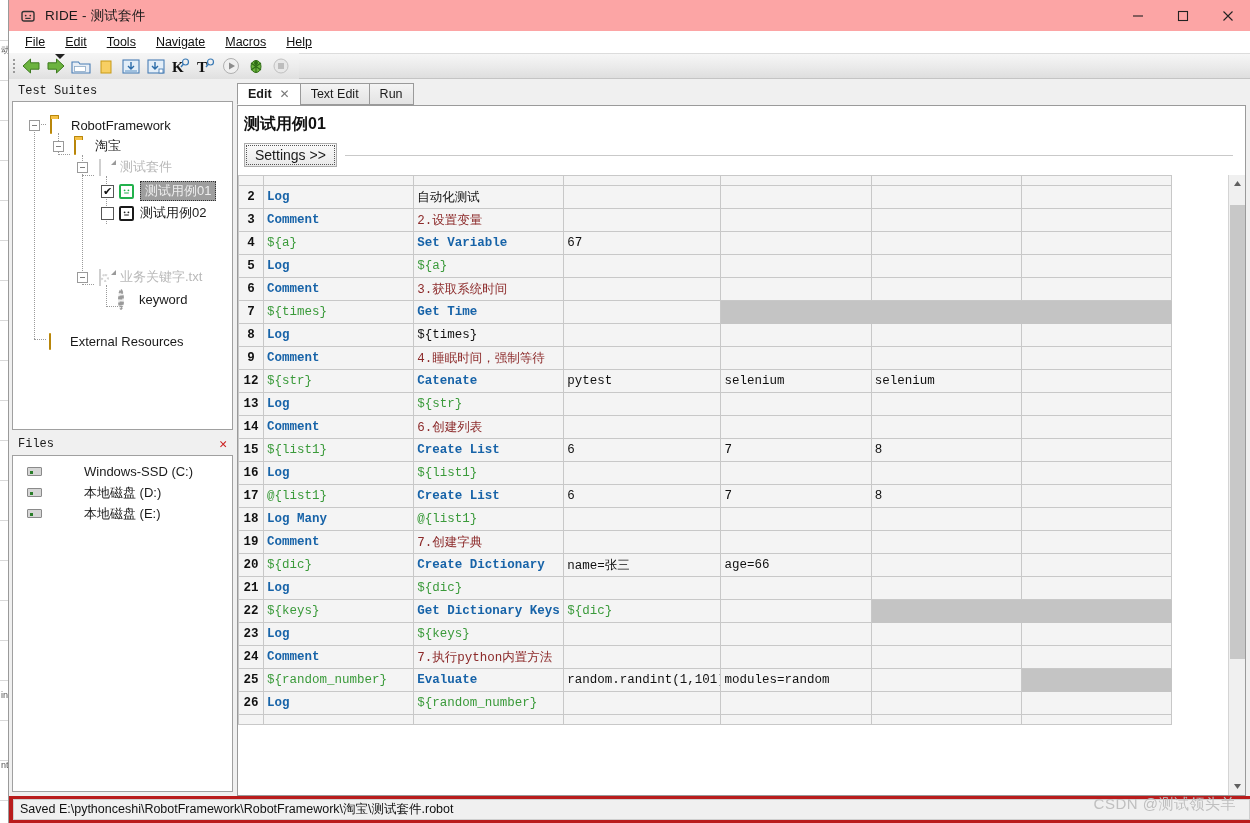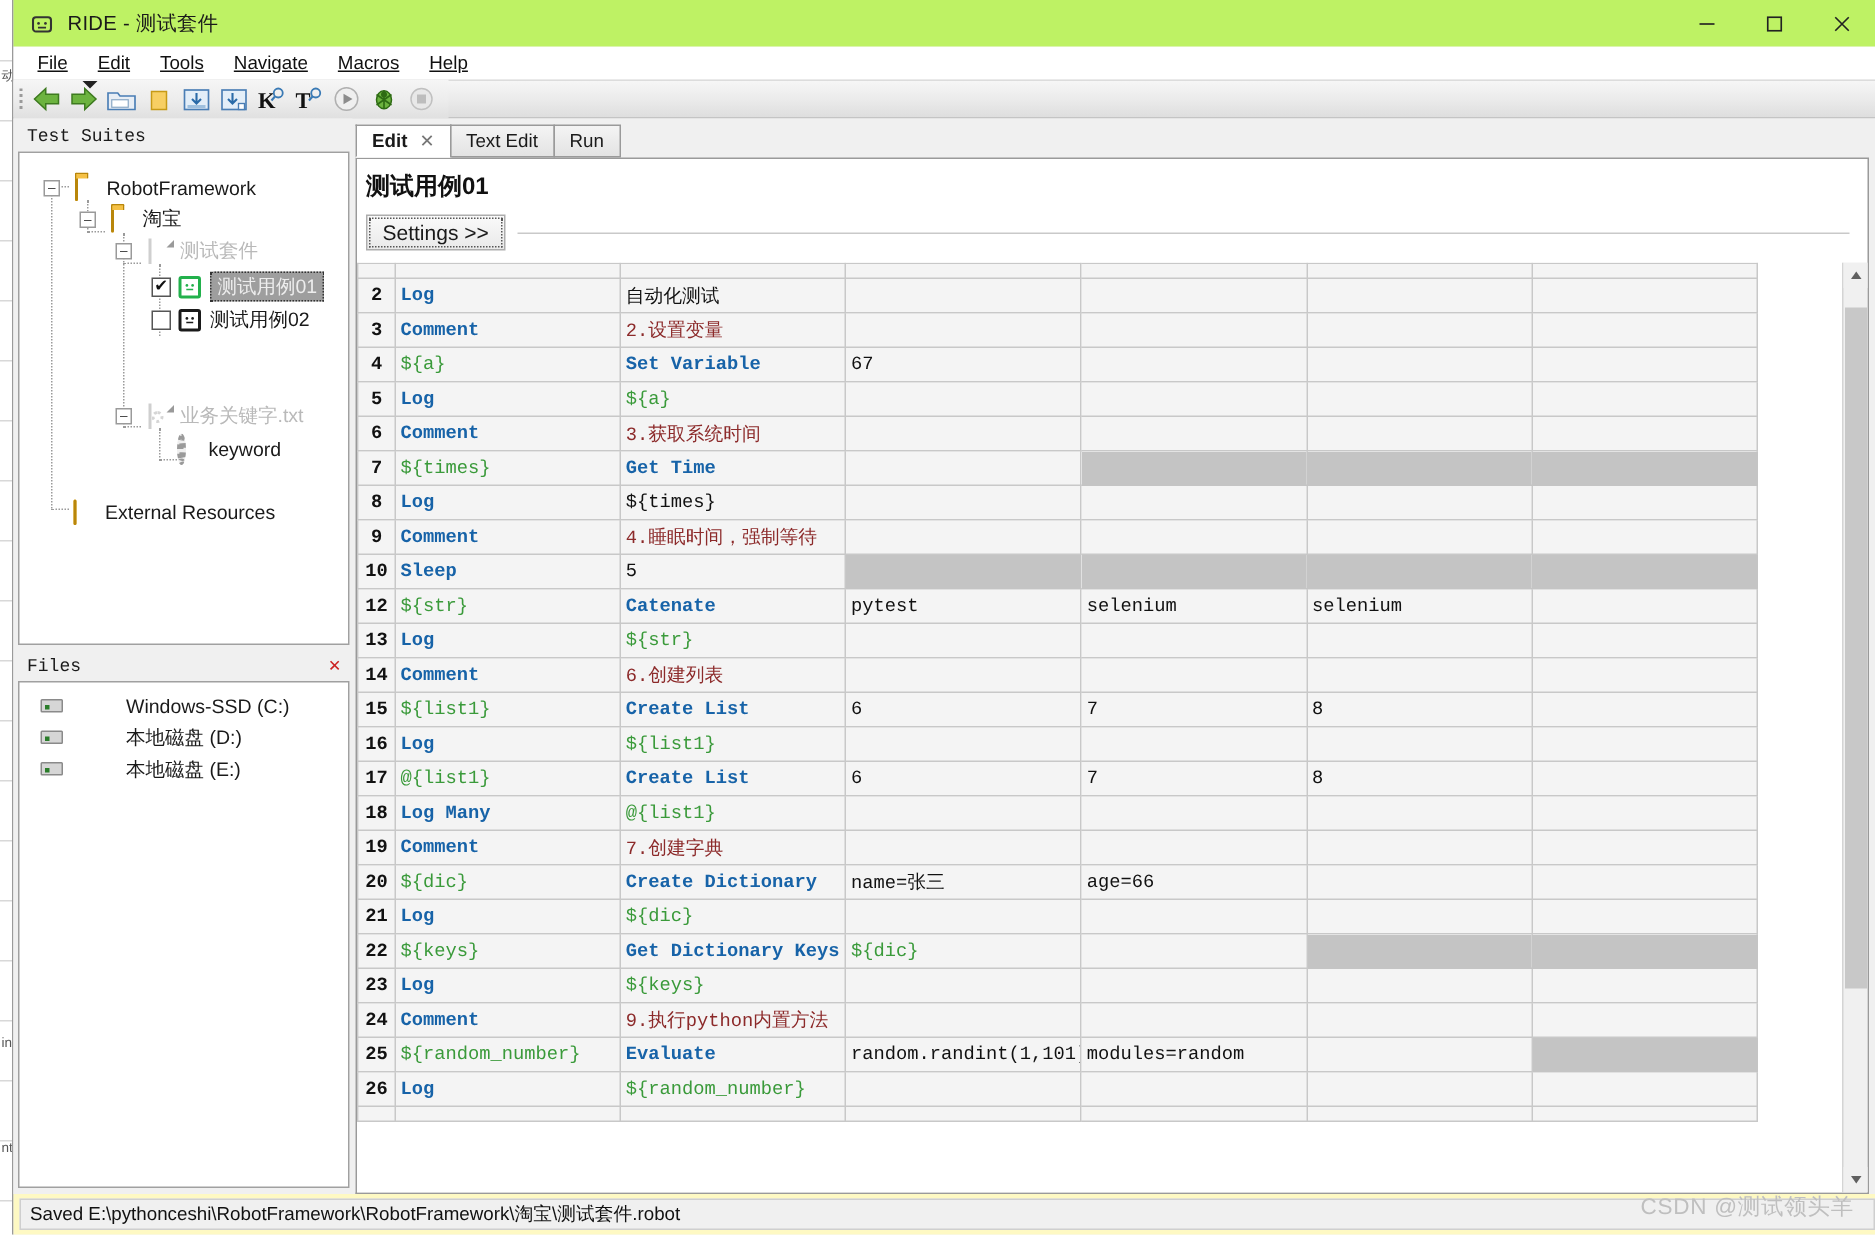--- a/index.html
+++ b/index.html
@@ -25,21 +25,21 @@
   
   #app {
     position: absolute; left: 8px; top: 0px; width: 1242px; height: 823px;
     background: #f0f0f0;
     border-left: 1px solid #9a9a9a;
     z-index: 5;
     display: flex; flex-direction: column;
   }
   
   #titlebar {
-    height: 31px; background: #bef264;
+    height: 31px; background: #fca5a5;
     display: flex; align-items: center;
     position: relative; flex: none;
   }
   #title-icon {
     margin-left: 11px; width: 16px; height: 16px;
     display: flex; align-items: center; justify-content: center;
     font-size: 13px; color: #333;
   }
   #title-text {
     margin-left: 9px; font-size: 13.5px; color: #1a1a1a;
@@ -170,21 +170,21 @@
   .plain{ color:#111;}
   td.grey{ background:#c4c4c4 !important; border-color:#c4c4c4 !important;}
   tr.cut td{ height:10px; border-bottom:1px solid #c8c8c8;}
   
   #vscroll{ width:17px; flex:none; background:#f0f0f0; border-left:1px solid #d4d4d4;
      position:relative; }
   .sb-arrow{ width:17px; height:17px; display:flex;align-items:center;justify-content:center;
      font-size:9px;color:#606060;background:#f0f0f0;}
   #sb-thumb{ position:absolute; left:1px; width:15px; background:#c8c8c8;}
   
-  #statusbar{ height:27px; flex:none; background:#fef9c3; display:flex; align-items:center;
+  #statusbar{ height:27px; flex:none; background:#b91c1c; display:flex; align-items:center;
      position:relative; }
   #status-box{ margin-left:4px; height:21px; flex:1; background:#f0f0f0;
      border:1px solid #cfcfcf; display:flex; align-items:center; padding-left:6px;
      font-size:12.5px; color:#111;}
   #watermark{ position:absolute; right:10px; top:4px; font-size:15px; color:#bfbfbf;
      letter-spacing:.5px;}
 </style>
 </head>
 <body>
 
@@ -548,29 +548,20 @@
                   <tr>
                     <td class="rownum">9</td>
                     <td class="c1 filled"><span class="kw">Comment</span></td>
                     <td class="c2 filled"><span class="cmt">4.睡眠时间，强制等待</span></td>
                     <td class="c3"></td>
                     <td class="c4"></td>
                     <td class="c5"></td>
                     <td class="c6"></td>
                   </tr>
                   <tr>
-                    <td class="rownum">10</td>
-                    <td class="c1 filled"><span class="kw">Sleep</span></td>
-                    <td class="c2 filled"><span class="plain">5</span></td>
-                    <td class="c3 grey"></td>
-                    <td class="c4 grey"></td>
-                    <td class="c5 grey"></td>
-                    <td class="c6 grey"></td>
-                  </tr>
-                  <tr>
                     <td class="rownum">12</td>
                     <td class="c1 filled"><span class="var">${str}</span></td>
                     <td class="c2 filled"><span class="kw">Catenate</span></td>
                     <td class="c3 filled"><span class="plain">pytest</span></td>
                     <td class="c4 filled"><span class="plain">selenium</span></td>
                     <td class="c5 filled"><span class="plain">selenium</span></td>
                     <td class="c6"></td>
                   </tr>
                   <tr>
                     <td class="rownum">13</td>
@@ -667,21 +658,21 @@
                     <td class="c1 filled"><span class="kw">Log</span></td>
                     <td class="c2 filled"><span class="var">${keys}</span></td>
                     <td class="c3"></td>
                     <td class="c4"></td>
                     <td class="c5"></td>
                     <td class="c6"></td>
                   </tr>
                   <tr>
                     <td class="rownum">24</td>
                     <td class="c1 filled"><span class="kw">Comment</span></td>
-                    <td class="c2 filled"><span class="cmt">9.执行python内置方法</span></td>
+                    <td class="c2 filled"><span class="cmt">7.执行python内置方法</span></td>
                     <td class="c3"></td>
                     <td class="c4"></td>
                     <td class="c5"></td>
                     <td class="c6"></td>
                   </tr>
                   <tr>
                     <td class="rownum">25</td>
                     <td class="c1 filled"><span class="var">${random_number}</span></td>
                     <td class="c2 filled"><span class="kw">Evaluate</span></td>
                     <td class="c3 filled"><span class="plain">random.randint(1,101)</span></td>

